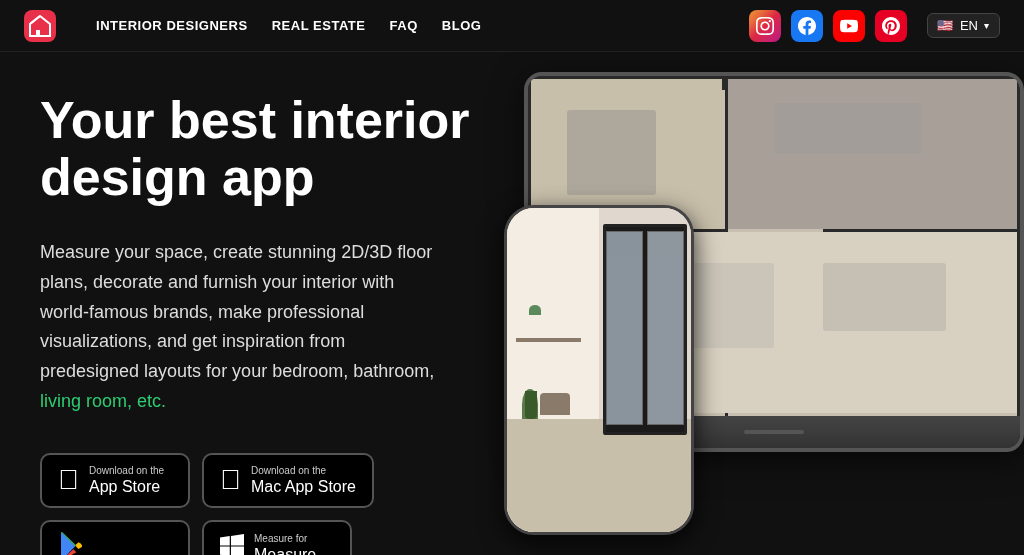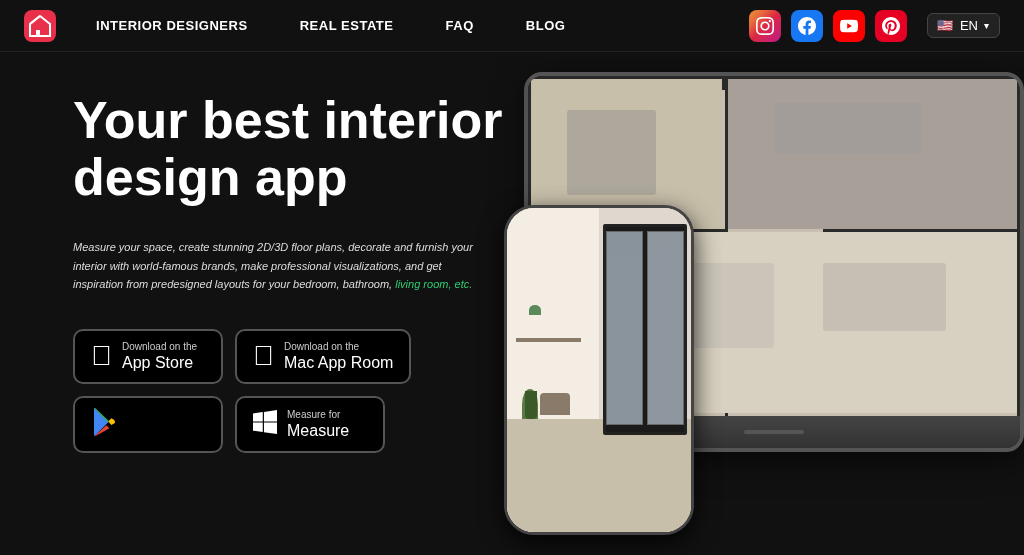--- a/index.html
+++ b/index.html
@@ -31,21 +31,21 @@
       width: 32px;
       height: 32px;
     }
     .logo-text {
       font-size: 18px;
       font-weight: 600;
       color: #fff;
     }
     .nav-links {
       display: flex;
-      gap: 52px;
+      gap: 24px;
       flex: 1;
     }
     .nav-link {
       font-size: 13px;
       font-weight: 600;
       color: #fff;
       letter-spacing: 0.04em;
       cursor: pointer;
       text-transform: uppercase;
     }
@@ -83,42 +83,40 @@
       margin-left: 10px;
     }
 
     
     .hero {
       display: flex;
       position: relative;
       height: 503px;
       padding: 40px 40px 16px 40px;
       overflow: hidden;
-      margin-left: 33px;
     }
     .hero-left {
       flex: 0 0 440px;
       display: flex;
       flex-direction: column;
       z-index: 2;
     }
     .hero-title {
       font-size: 52px;
       font-weight: 800;
       line-height: 1.1;
       margin-bottom: 32px;
       color: #fff;
     }
     .hero-desc {
-      font-size: 11px;
+      font-size: 18px;
       line-height: 1.65;
       color: #ddd;
       max-width: 400px;
       margin-bottom: 36px;
-      font-style: italic;
     }
     .hero-desc .highlight {
       color: #2ecc71;
     }
     .download-btns {
       display: flex;
       gap: 12px;
       flex-wrap: wrap;
     }
     .dl-btn {
@@ -365,21 +363,21 @@
         <div class="dl-btn-text">
           <span class="dl-btn-small">Download on the</span>
           <span class="dl-btn-big">App Store</span>
         </div>
       </div>
 
       <div class="dl-btn">
         <span class="dl-btn-icon" style="font-size:28px;"></span>
         <div class="dl-btn-text">
           <span class="dl-btn-small">Download on the</span>
-          <span class="dl-btn-big">Mac App Room</span>
+          <span class="dl-btn-big">Mac App Store</span>
         </div>
       </div>
 
       <div class="dl-btn dl-btn-gplay">
         <span class="dl-btn-icon">
           <svg class="gplay-icon" viewBox="0 0 24 24" xmlns="http://www.w3.org/2000/svg">
             <path d="M3.18 23.76c.37.2.8.22 1.2.06l11.37-6.57-2.56-2.56z" fill="#EA4335"></path>
             <path d="M20.06 10.3L17.5 8.8l-2.87 2.87 2.87 2.87 2.6-1.5c.74-.43.74-1.51-.04-2.04z" fill="#FBBC04"></path>
             <path d="M3.18.24C2.82.44 2.57.84 2.57 1.34v21.32c0 .5.25.9.61 1.1l.1.06 11.95-11.95v-.24z" fill="#4285F4"></path>
             <path d="M15.75 11.67L3.79.24c-.2-.12-.42-.2-.65-.2-.2 0-.4.06-.58.14l11.96 11.96z" fill="#34A853"></path>

